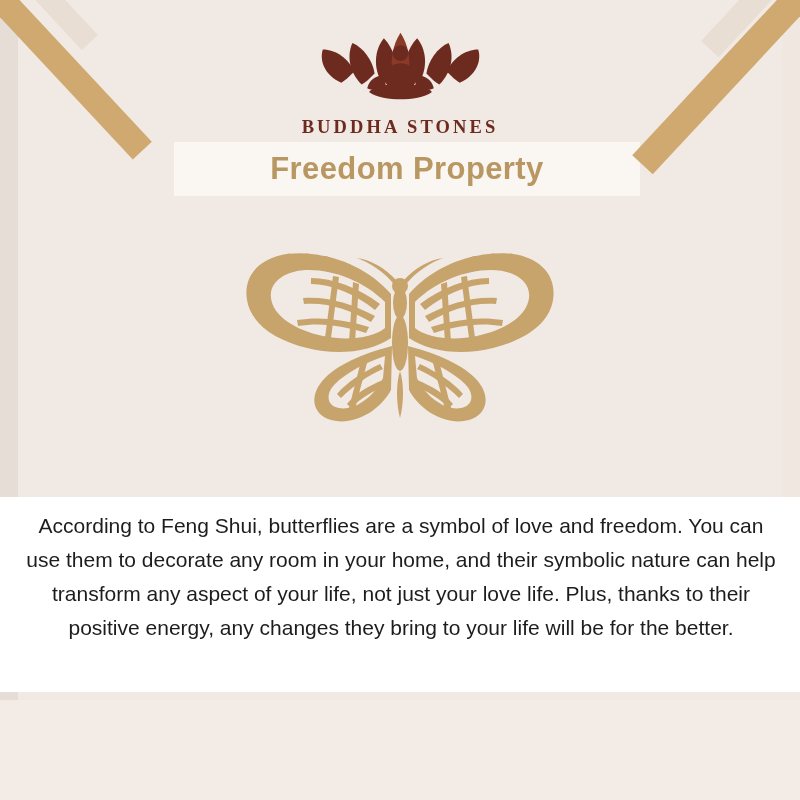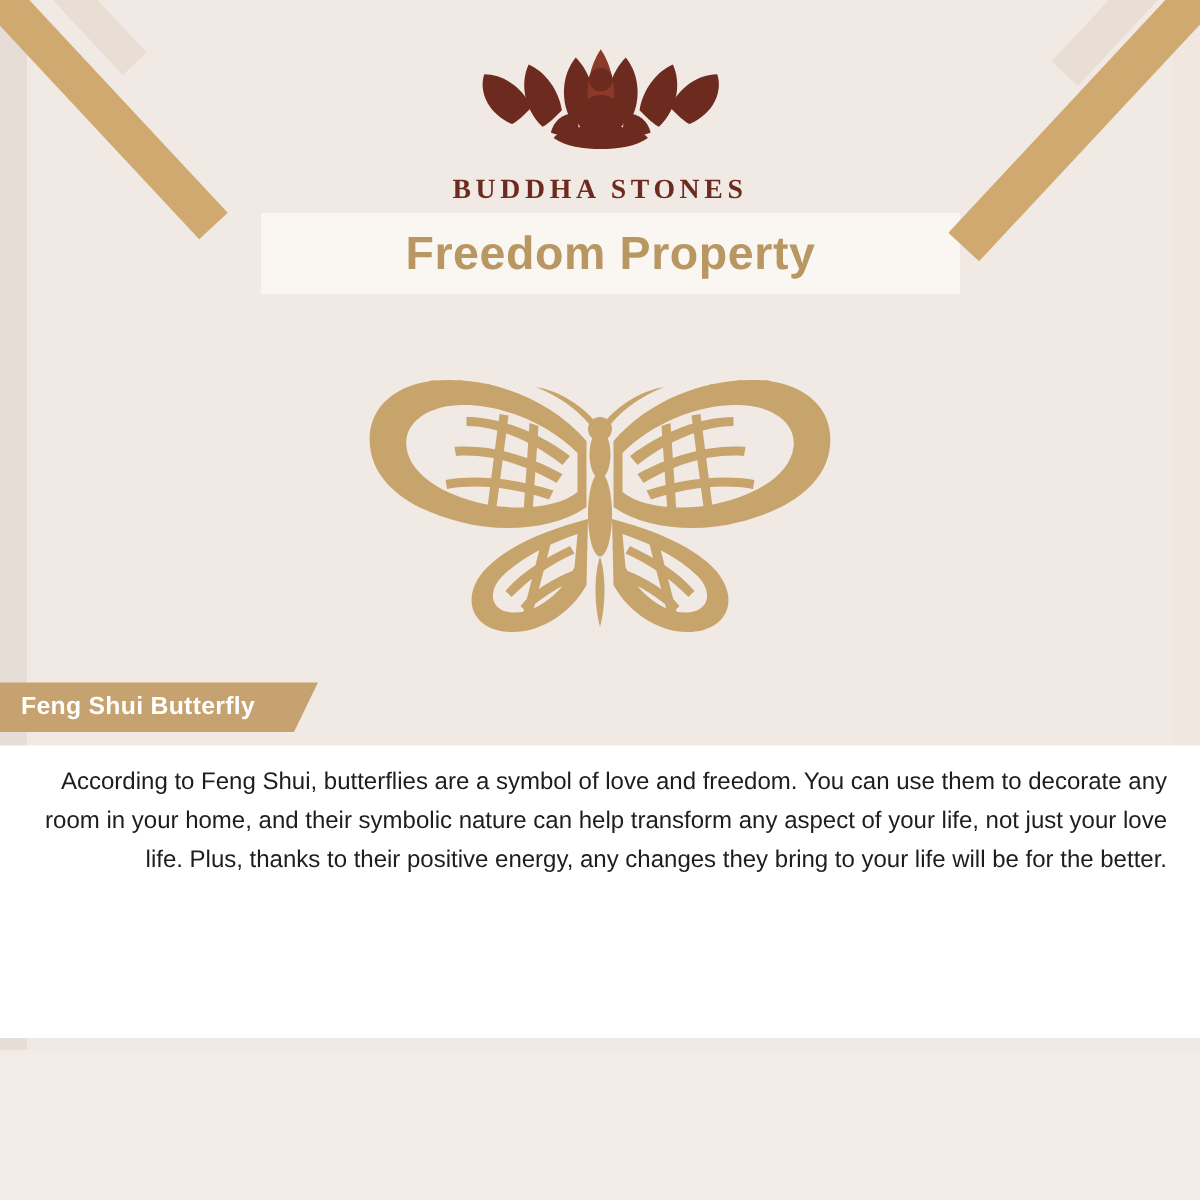--- a/index.html
+++ b/index.html
@@ -207,24 +207,24 @@
     margin-top: 16px;
     letter-spacing: 0.3px;
   }
   .star {
     color: #c19a63;
     font-size: 23px;
     vertical-align: 1px;
   }
   .body-copy {
     margin: 12px 22px 0 24px;
-    font-size: 16px;
+    font-size: 21px;
     line-height: 1.62;
     color: #1d1d1d;
-    text-align: right;
+    text-align: center;
   }
 
   
   .bottom-fill {
     position: absolute;
     left: 0;
     top: 692px;
     width: 800px;
     height: 108px;
     background: #f1eae4;
@@ -340,23 +340,20 @@
 
   </div>
 
   <div class="corner-band band-tl"></div>
   <div class="corner-band band-tl-2"></div>
   <div class="corner-band band-tr"></div>
   <div class="corner-band band-tr-2"></div>
   <div class="corner-band band-bl"></div>
   <div class="corner-band band-br"></div>
 
-  <div class="label-ribbon">
-    <span class="label-ribbon-text">Feng Shui Butterfly</span>
-  </div>
 
   <div class="text-block">
     <div class="body-copy">According to Feng Shui, butterflies are a symbol of love and freedom. You can use them to decorate any room in your home, and their symbolic nature can help transform any aspect of your life, not just your love life. Plus, thanks to their positive energy, any changes they bring to your life will be for the better.</div>
   </div>
 
   <div class="bottom-fill"></div>
   <div class="bottom-fill-left"></div>
 
 </div>
 

